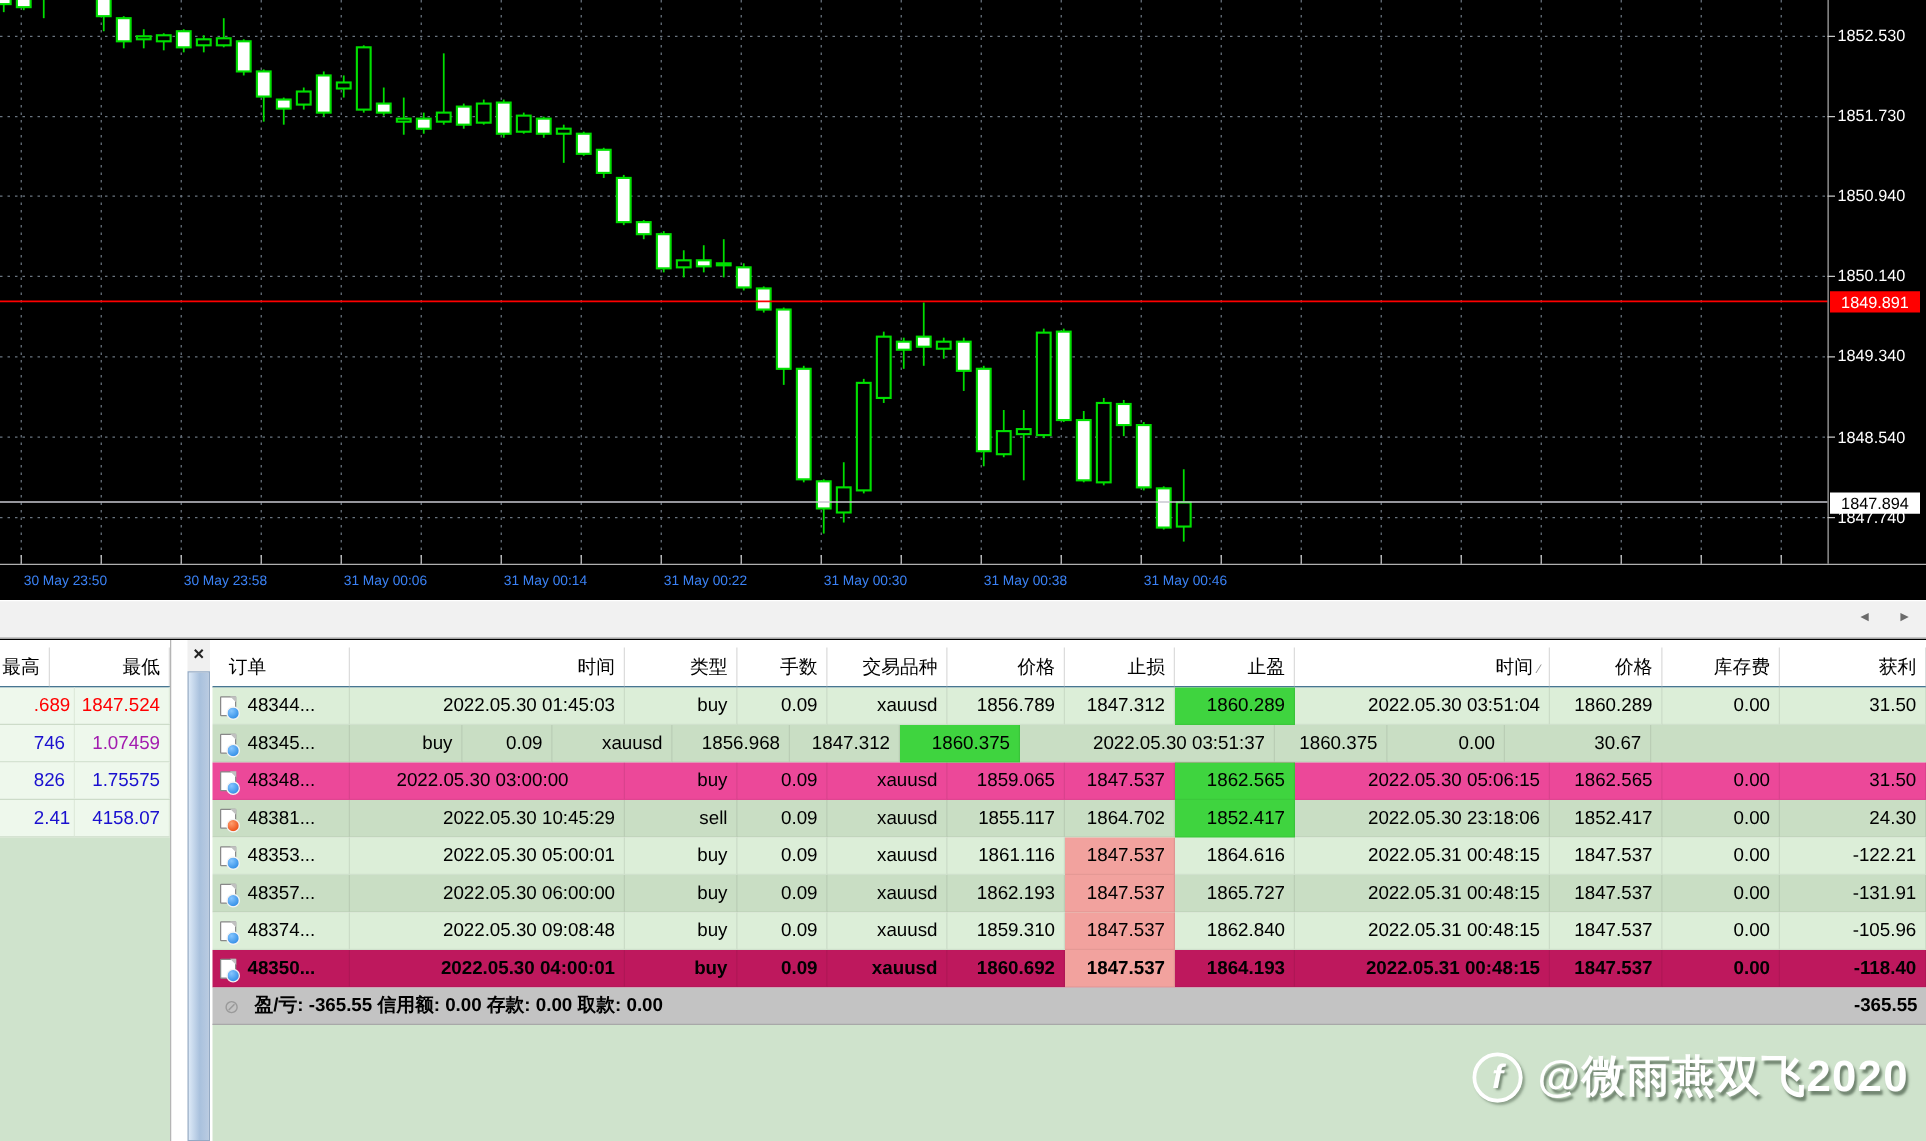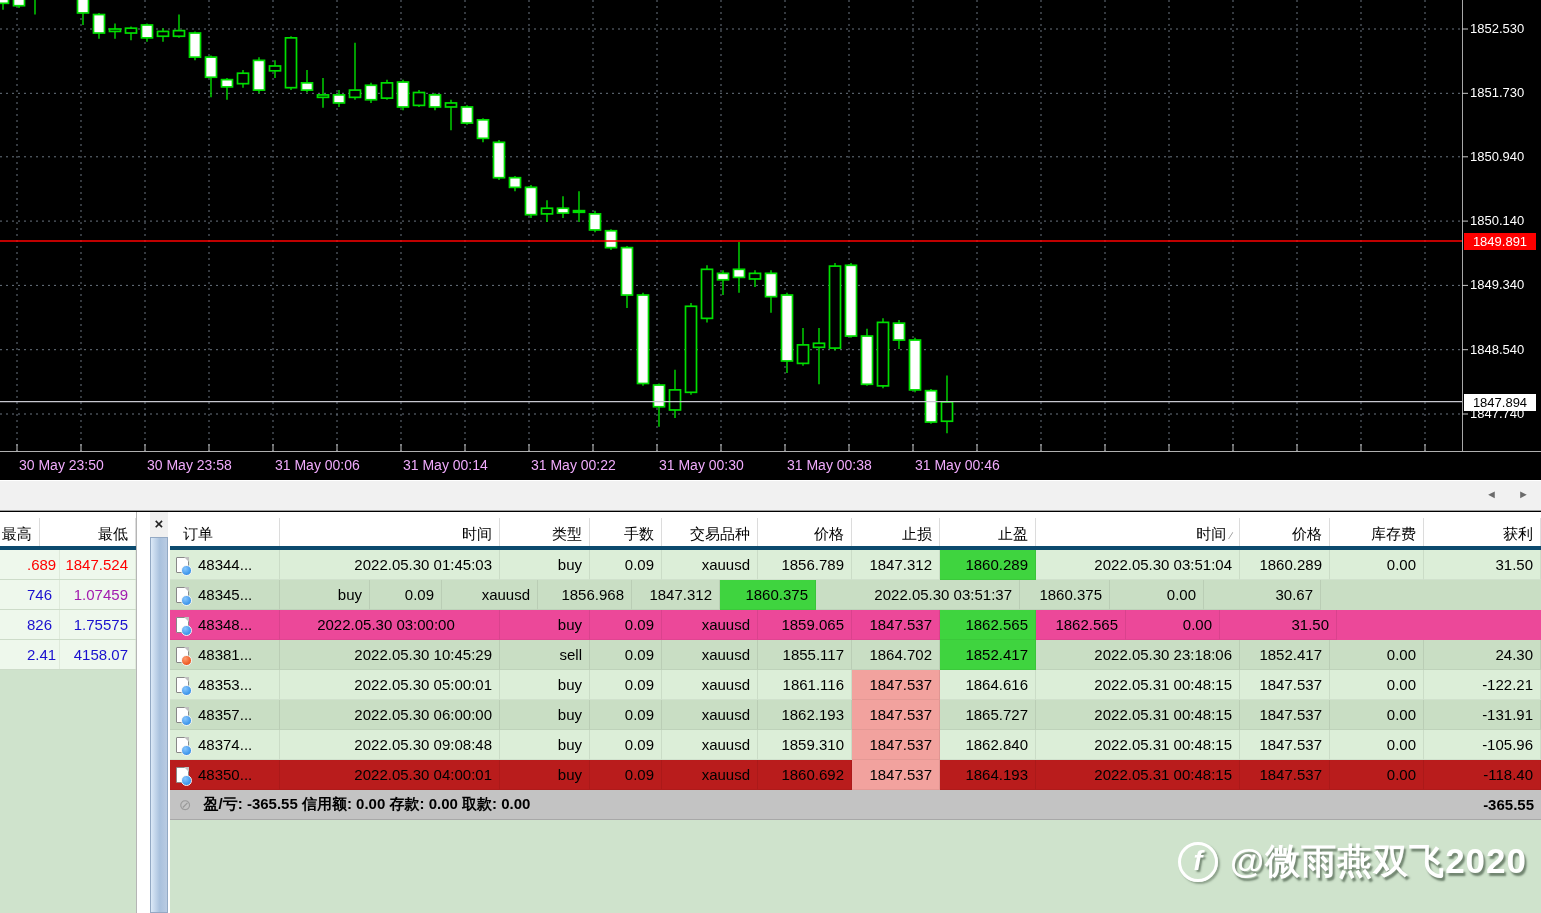--- a/index.html
+++ b/index.html
@@ -3,32 +3,32 @@
 <meta charset="utf-8">
 <style>
   html,body{margin:0;padding:0;background:#444;}
   *{box-sizing:border-box;}
   .screen{position:relative;width:1541px;height:913px;background:#000;overflow:hidden;
     font-family:"Liberation Sans","DejaVu Sans",sans-serif;}
   
   .chart{position:absolute;left:0;top:0;width:1541px;height:604px;background:#000;}
   .chart svg{position:absolute;left:0;top:0;}
   .p-label{position:absolute;left:1470px;width:68px;height:16px;color:#fff;font-size:13px;line-height:16px;}
-  .t-label{position:absolute;top:457px;height:16px;color:#f0abfc;font-size:14px;line-height:16px;white-space:nowrap;}
+  .t-label{position:absolute;top:457px;height:16px;color:#3b82f6;font-size:11px;line-height:16px;white-space:nowrap;}
   .badge{position:absolute;left:1464px;width:72px;height:17px;font-size:13px;line-height:17px;text-align:center;}
   
   .tabsbar{position:absolute;left:0;top:480px;width:1541px;height:31px;background:#f1f1f1;
     border-top:1px solid #ffffff;border-bottom:1px solid #9e9e9e;}
   .arr{position:absolute;top:7px;color:#6b6b6b;font-size:11px;cursor:default;}
   .arr.left{right:44px;} .arr.right{right:12px;}
   
   .bottom{position:absolute;left:0;top:512px;width:1541px;height:401px;background:#ffffff;}
   .watch{position:absolute;left:0;top:0;width:137px;height:100%;display:flex;flex-direction:column;border-right:1px solid #b5b5b5;}
   .spacer{height:6px;background:#fff;flex:0 0 auto;}
-  .w-head,.o-head{display:flex;height:32px;background:#fff;border-bottom:4px solid #0c4a6e;flex:0 0 auto;}
+  .w-head,.o-head{display:flex;height:32px;background:#fff;border-bottom:1px solid #0c4a6e;flex:0 0 auto;}
   .w-head .hcell,.o-head .hcell{font-size:15px;color:#000;line-height:31px;text-align:right;
      padding-right:7px;border-right:1px solid #dcdcdc;overflow:hidden;white-space:nowrap;}
   .hcell.left{text-align:left;padding-left:13px;}
   .sort{font-size:10px;color:#888;margin-left:4px;}
   .w-row{display:flex;height:30px;background:#eef8ec;border-bottom:1px solid #cddcc9;flex:0 0 auto;padding-left:27px;}
   .w-row .cell{font-size:15px;line-height:29px;text-align:right;padding-right:7px;border-right:1px solid #dfeadb;
      overflow:hidden;white-space:nowrap;}
   .filler{flex:1 1 auto;background:#cfe3cc;}
   
   .strip{position:absolute;left:150px;top:0;width:18px;height:100%;}
@@ -369,20 +369,21 @@
               <span class="doc"></span>
               <span>48348...</span>
             </div>
             <div class="cell" style="width: 220px; text-align: center;">2022.05.30 03:00:00</div>
             <div class="cell" style="width: 90px;">buy</div>
             <div class="cell" style="width: 72px;">0.09</div>
             <div class="cell" style="width: 96px;">xauusd</div>
             <div class="cell" style="width: 94px;">1859.065</div>
             <div class="cell" style="width: 88px;">1847.537</div>
             <div class="cell" style="width: 96px; background: rgb(63, 212, 63);">1862.565</div>
+            <div class="cell" style="width: 204px;">2022.05.30 05:06:15</div>
             <div class="cell" style="width: 90px;">1862.565</div>
             <div class="cell" style="width: 94px;">0.00</div>
             <div class="cell" style="width: 117px;">31.50</div>
           </div>
           <div class="o-row" style="background: rgb(201, 222, 196);">
             <div class="cell left" style="width: 110px;">
               <span class="doc sell"></span>
               <span>48381...</span>
             </div>
             <div class="cell" style="width: 220px;">2022.05.30 10:45:29</div>
@@ -441,21 +442,21 @@
             <div class="cell" style="width: 72px;">0.09</div>
             <div class="cell" style="width: 96px;">xauusd</div>
             <div class="cell" style="width: 94px;">1859.310</div>
             <div class="cell" style="width: 88px; background: rgb(242, 162, 158);">1847.537</div>
             <div class="cell" style="width: 96px;">1862.840</div>
             <div class="cell" style="width: 204px;">2022.05.31 00:48:15</div>
             <div class="cell" style="width: 90px;">1847.537</div>
             <div class="cell" style="width: 94px;">0.00</div>
             <div class="cell" style="width: 117px;">-105.96</div>
           </div>
-          <div class="o-row" style="background: #b91c1c;">
+          <div class="o-row" style="background: #be185d; font-weight: bold;">
             <div class="cell left" style="width: 110px;">
               <span class="doc"></span>
               <span>48350...</span>
             </div>
             <div class="cell" style="width: 220px;">2022.05.30 04:00:01</div>
             <div class="cell" style="width: 90px;">buy</div>
             <div class="cell" style="width: 72px;">0.09</div>
             <div class="cell" style="width: 96px;">xauusd</div>
             <div class="cell" style="width: 94px;">1860.692</div>
             <div class="cell" style="width: 88px; background: rgb(242, 162, 158);">1847.537</div>

